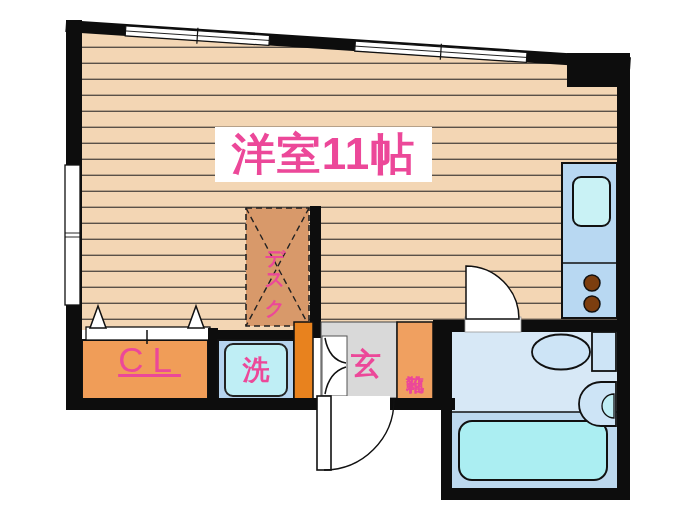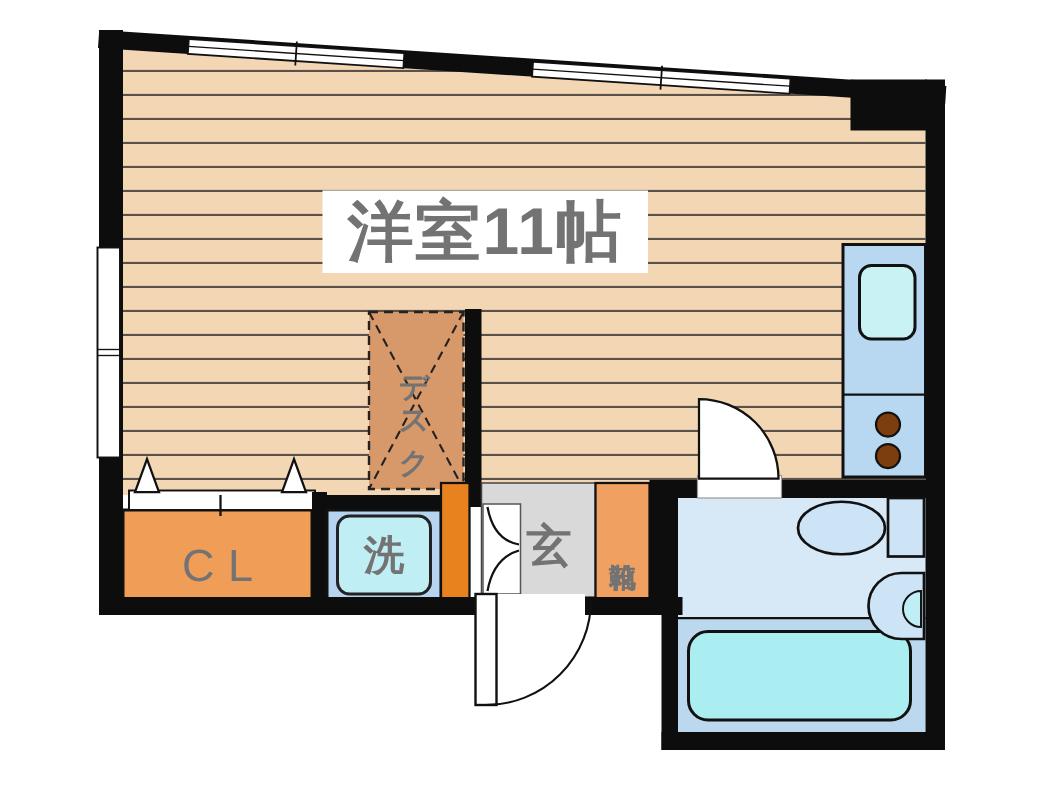--- a/index.html
+++ b/index.html
@@ -1,26 +1,26 @@
 <!DOCTYPE html>
 <html><head>
 <meta charset="utf-8">
 <style>
   html,body{margin:0;padding:0;background:#fff;}
   .stage{
     position:relative;width:700px;height:525px;background:#ffffff;
     font-family:"Liberation Sans","DejaVu Sans",sans-serif;overflow:hidden;
   }
   .stage svg{position:absolute;left:0;top:0;}
-  .label{position:absolute;color:#737373;display:flex;align-items:center;justify-content:center;}
+  .label{position:absolute;color:#ec4899;display:flex;align-items:center;justify-content:center;}
   .room-label{left:215px;top:127px;width:217px;height:55px;background:#fff;
     font-size:44px;font-weight:bold;letter-spacing:1px;}
   .desk-label{left:261px;top:220px;width:30px;height:104px;
     writing-mode:vertical-rl;text-orientation:upright;font-size:20px;font-weight:bold;letter-spacing:2px;}
-  .closet-label{left:82px;top:348px;width:126px;height:60px;font-size:30px;letter-spacing:9px;padding-left:9px;box-sizing:border-box;}
+  .closet-label{left:82px;top:330px;width:126px;height:60px;font-size:35px;letter-spacing:9px;padding-left:9px;box-sizing:border-box;text-decoration:underline;}
   .laundry-label{left:225px;top:345px;width:62px;height:50px;font-size:27px;font-weight:bold;}
   .entrance-label{left:336px;top:336px;width:60px;height:56px;font-size:30px;font-weight:bold;}
   .shoebox-label{left:402px;top:327px;width:26px;height:70px;
     writing-mode:vertical-rl;text-orientation:upright;font-size:18px;font-weight:bold;}
 </style>
 </head>
 <body>
 
 <div class="stage">
   <svg width="700" height="525" viewBox="0 0 700 525">

